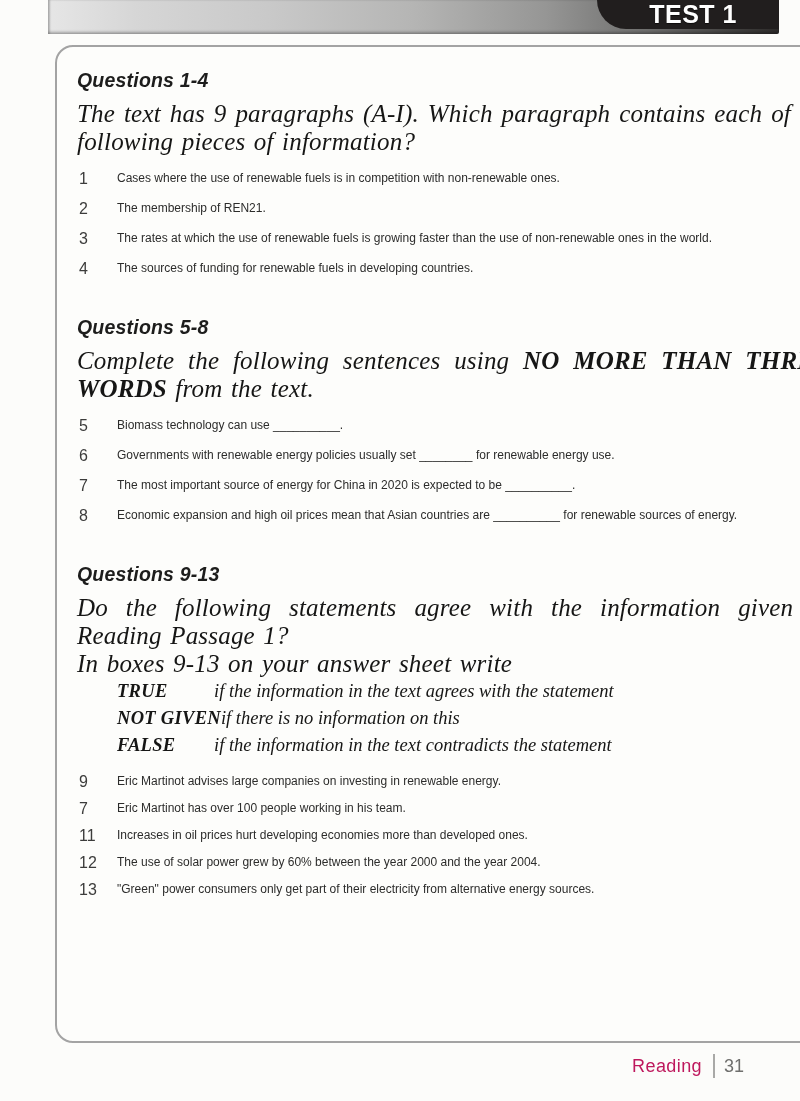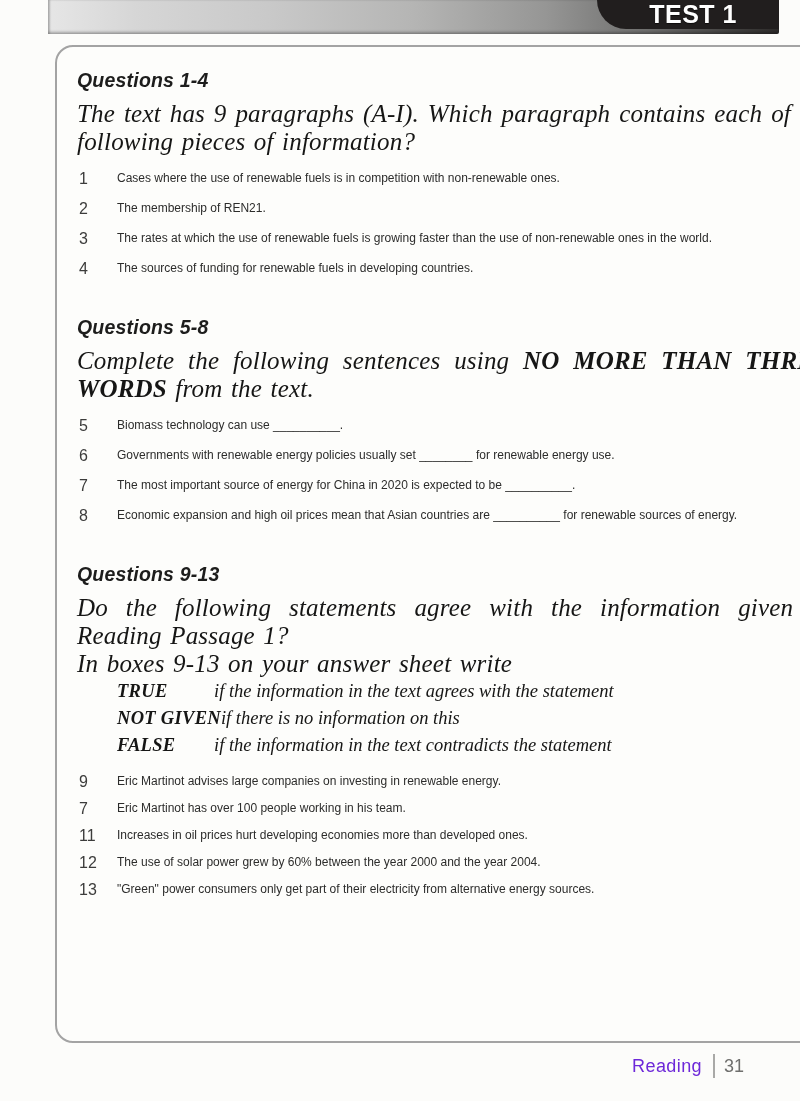--- a/index.html
+++ b/index.html
@@ -73,21 +73,21 @@
     flex:1;
     font-size:12px;line-height:27px;color:#2c2c2b;
     text-align:justify;
   }
   
   .footer{
     position:absolute;top:1054px;right:56px;
     display:flex;align-items:center;
     font-size:18px;
   }
-  .footer-label{color:#6d28d9;letter-spacing:.4px;}
+  .footer-label{color:#be185d;letter-spacing:.4px;}
   .footer-divider{
     width:2px;height:24px;background:#a9a9a7;
     margin:0 9px 0 11px;
   }
   .footer-page{color:#6f6f6d;}
 </style>
 </head>
 <body>
 
 <div class="page">

